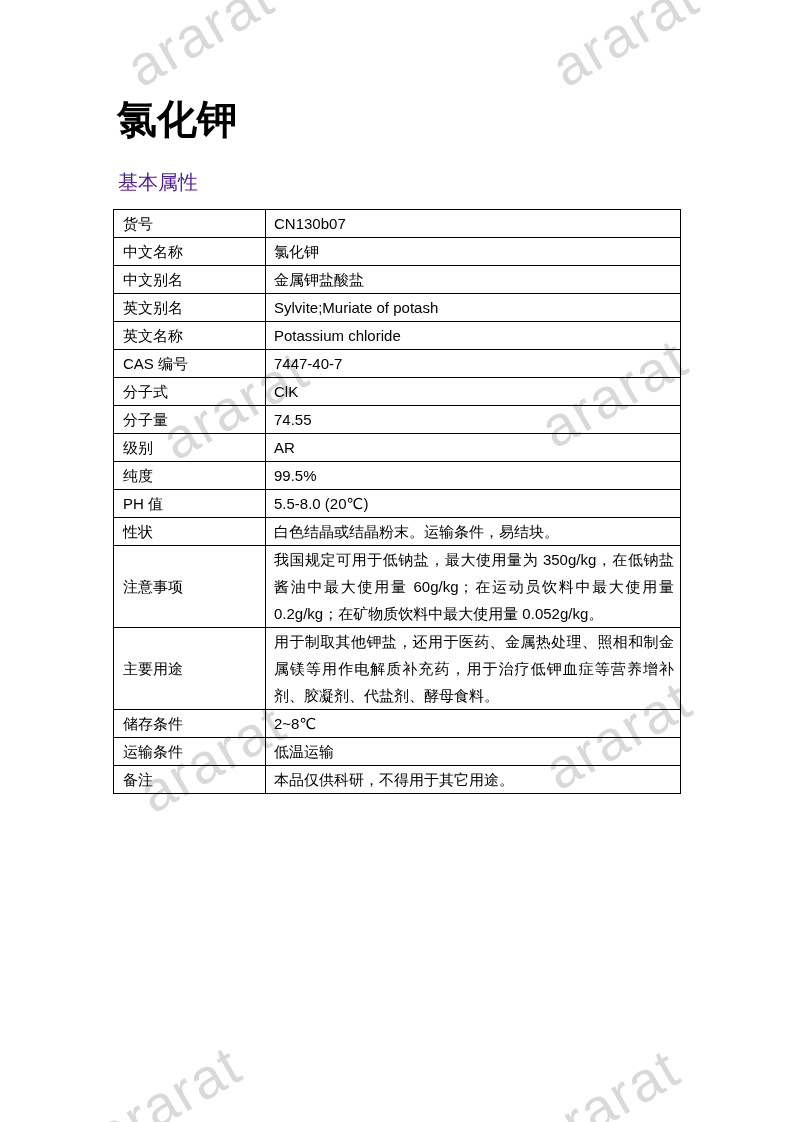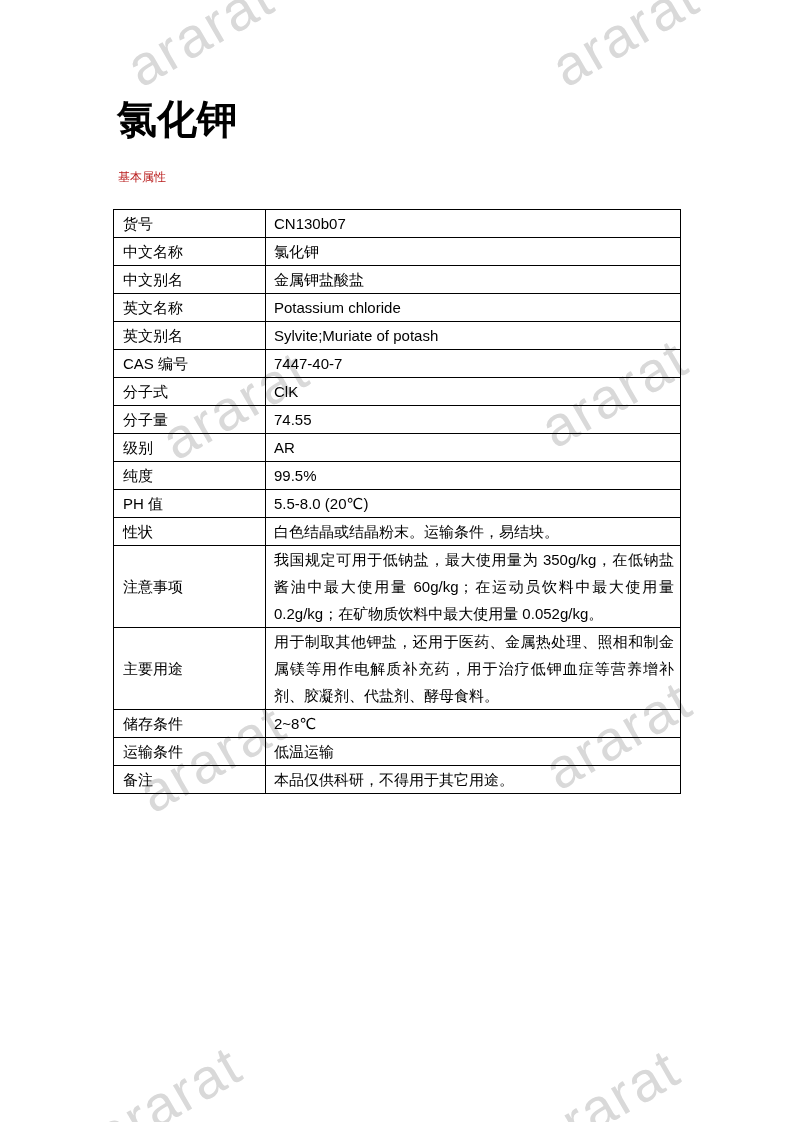--- a/index.html
+++ b/index.html
@@ -43,23 +43,23 @@
     top: 97px;
     font-size: 40px;
     font-weight: bold;
     line-height: 1.1;
     color: #000000;
   }
   .section-heading {
     position: absolute;
     left: 118px;
     top: 169px;
-    font-size: 12px;
+    font-size: 20px;
     font-weight: 400;
-    color: #b91c1c;
+    color: #4c1d95;
   }
   table.props {
     position: absolute;
     left: 113px;
     top: 209px;
     width: 567px;
     border-collapse: collapse;
     table-layout: fixed;
     font-size: 15px;
   }
@@ -114,27 +114,27 @@
     <td class="label-cell">中文名称</td>
     <td class="value-cell">氯化钾</td>
   </tr>
 
   <tr>
     <td class="label-cell">中文别名</td>
     <td class="value-cell">金属钾盐酸盐</td>
   </tr>
 
   <tr>
-    <td class="label-cell">英文名称</td>
-    <td class="value-cell">Potassium chloride</td>
+    <td class="label-cell">英文别名</td>
+    <td class="value-cell">Sylvite;Muriate of potash</td>
   </tr>
 
   <tr>
-    <td class="label-cell">英文别名</td>
-    <td class="value-cell">Sylvite;Muriate of potash</td>
+    <td class="label-cell">英文名称</td>
+    <td class="value-cell">Potassium chloride</td>
   </tr>
 
   <tr>
     <td class="label-cell">CAS 编号</td>
     <td class="value-cell">7447-40-7</td>
   </tr>
 
   <tr>
     <td class="label-cell">分子式</td>
     <td class="value-cell">ClK</td>

